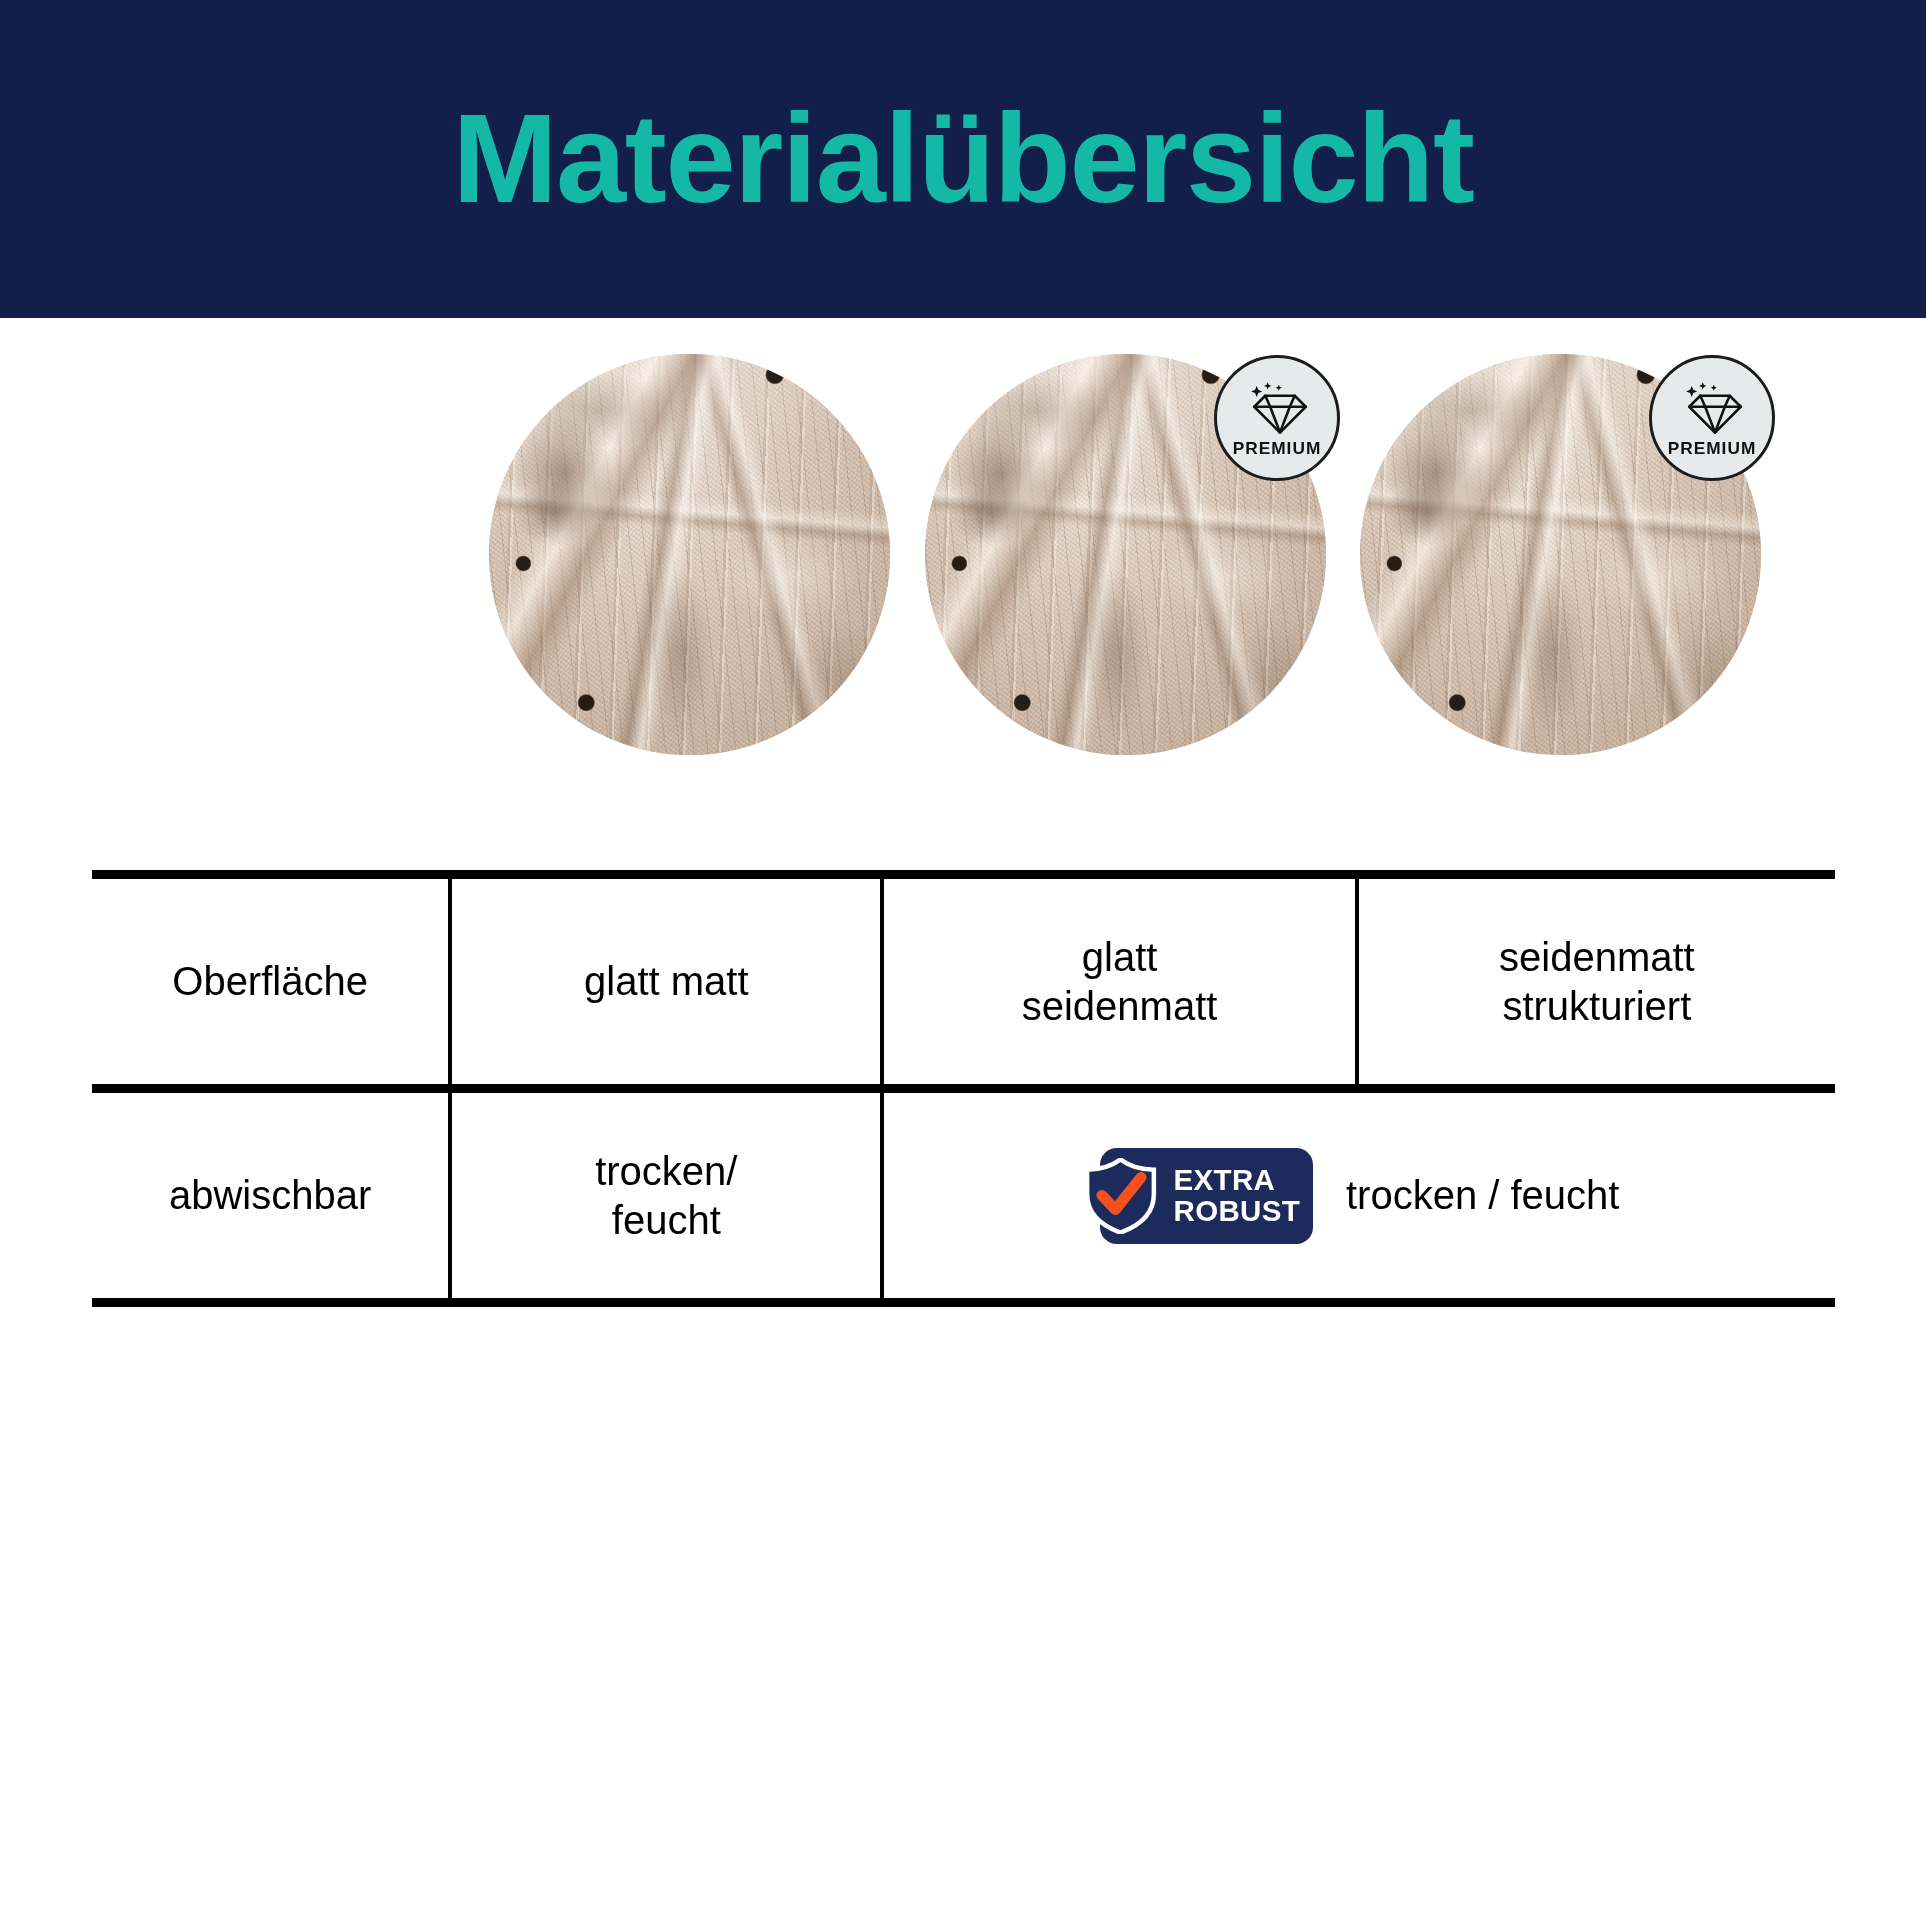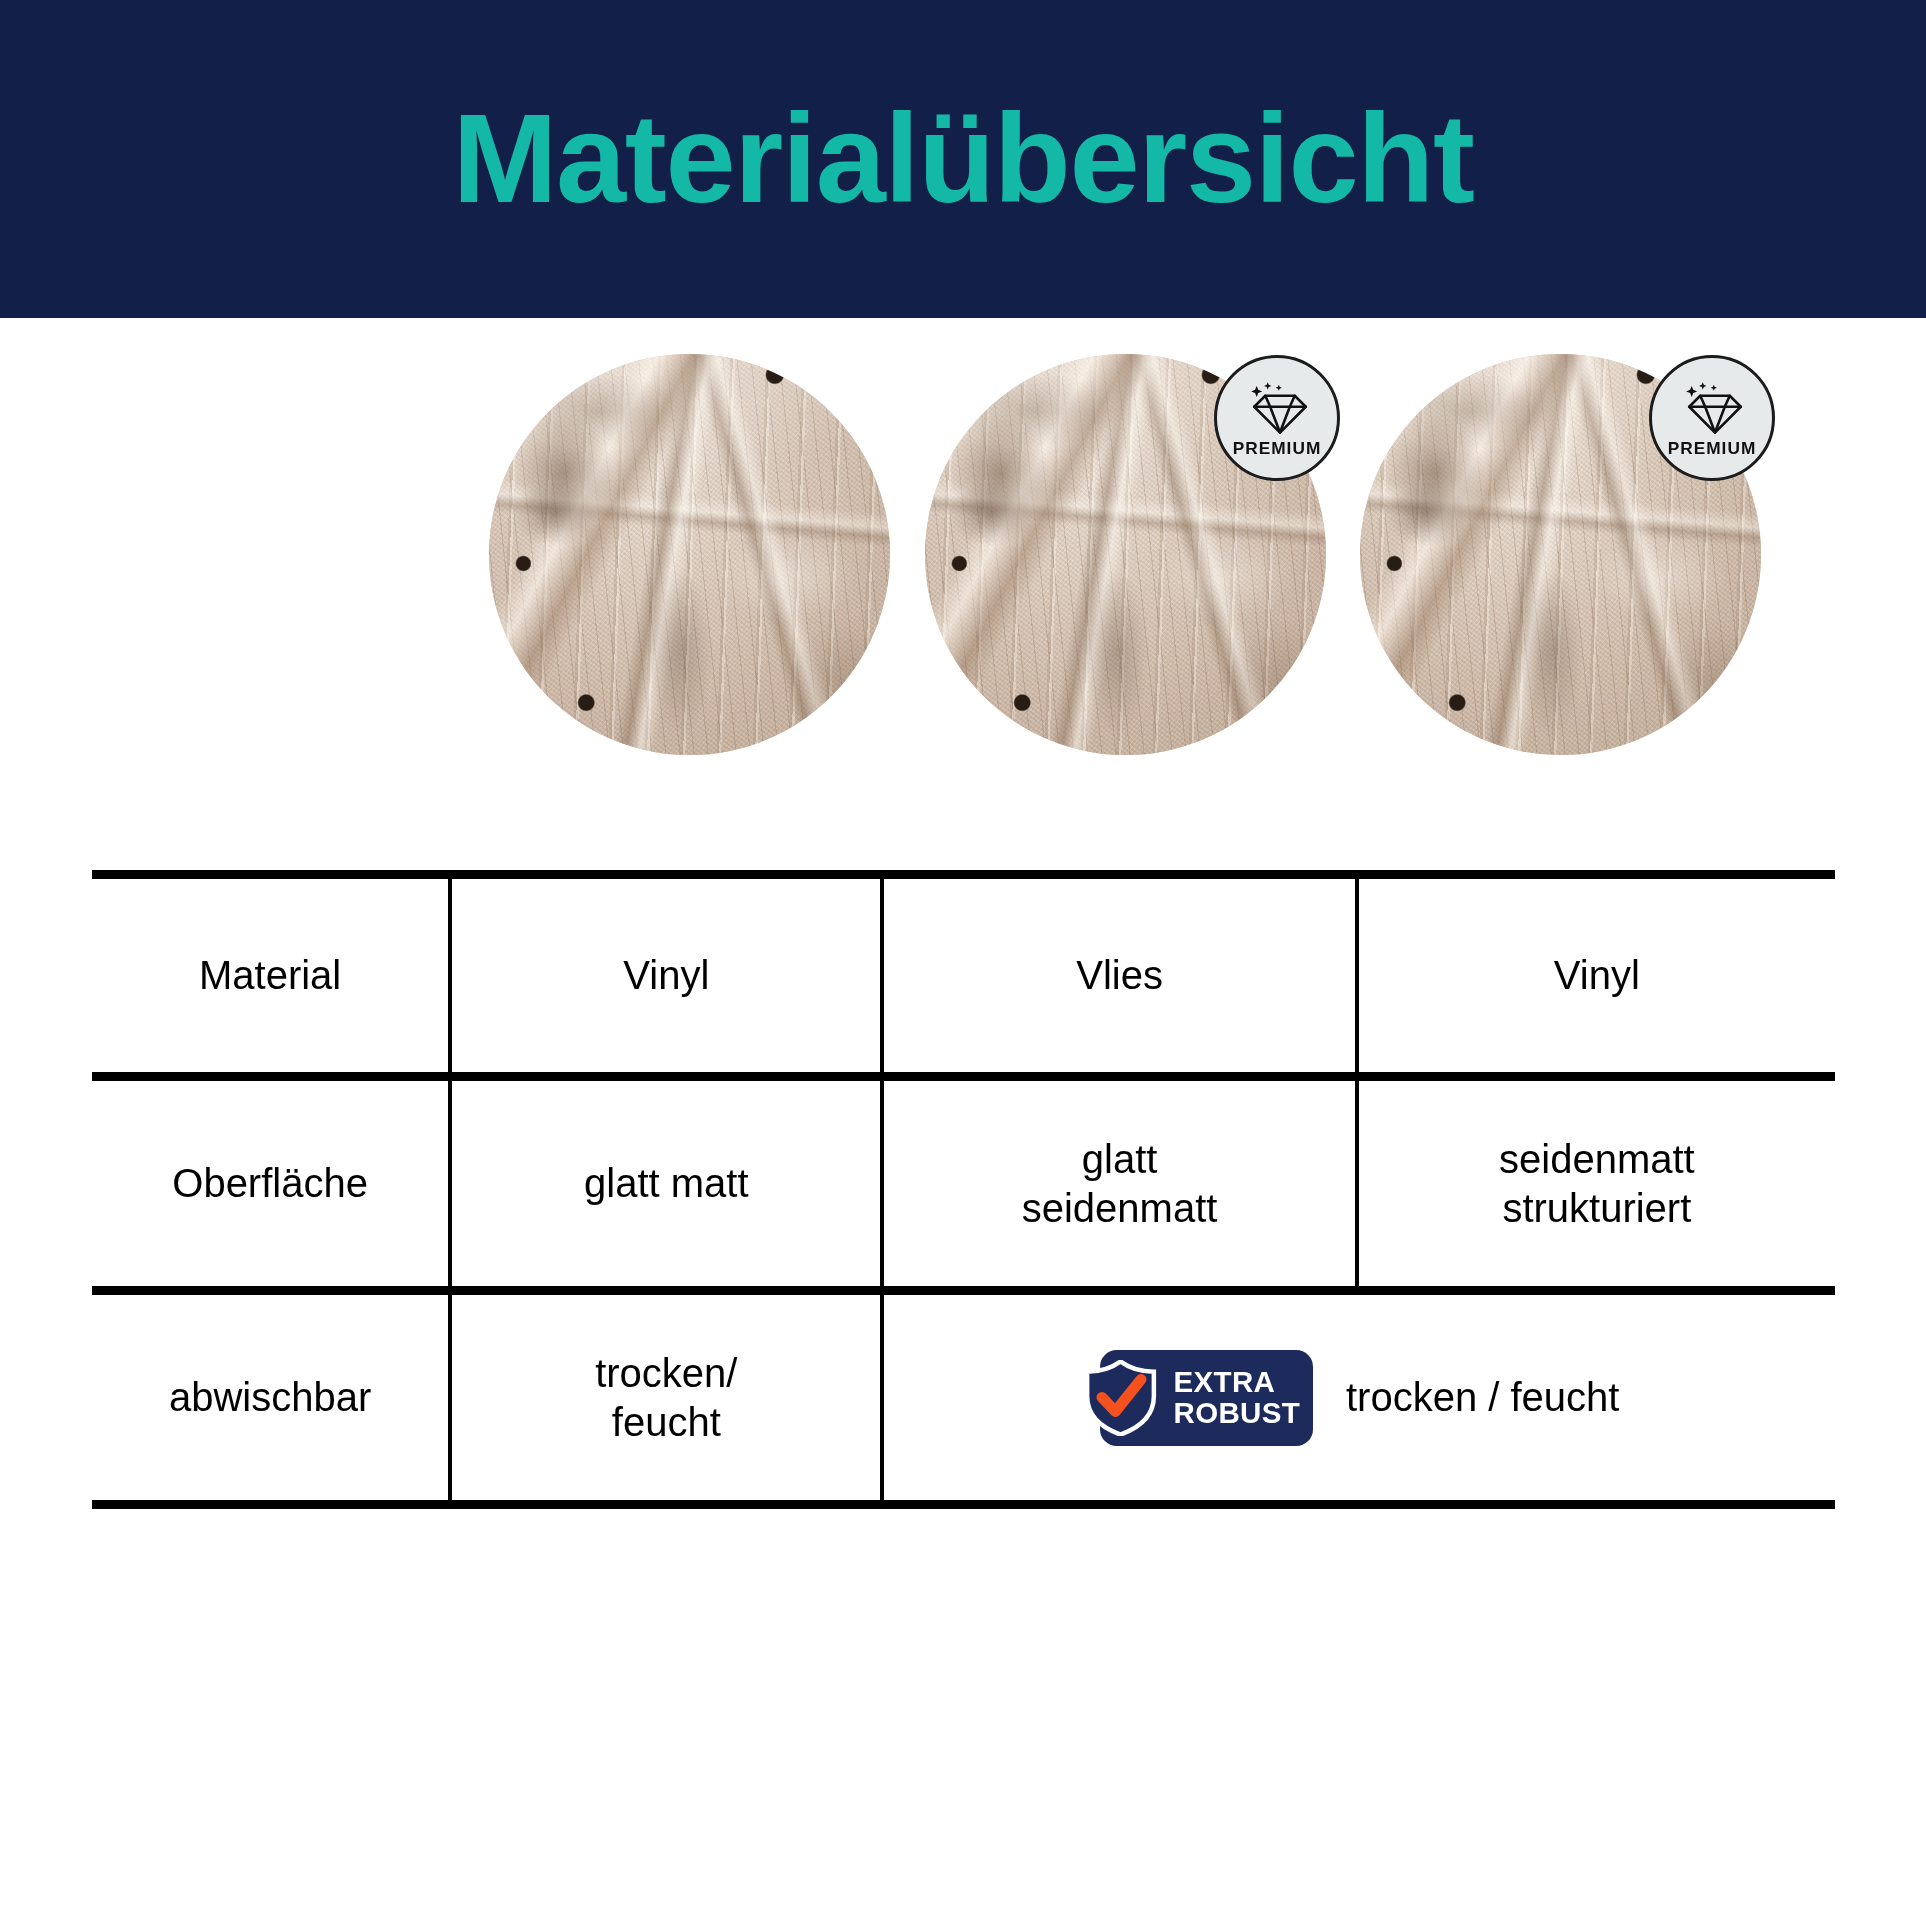--- a/index.html
+++ b/index.html
@@ -291,26 +291,20 @@
   <table class="cmp-table">
     <colgroup>
       <col class="c-label">
         <col class="c-a">
         <col class="c-b">
         <col class="c-c">
     </colgroup>
     <tbody>
 
 
-      <tr class="body-row rule-top">
-        <td>Material</td>
-        <td class="vdiv">Vinyl</td>
-        <td class="vdiv">Vlies</td>
-        <td class="vdiv">Vinyl</td>
-      </tr>
 
 
       <tr class="tall-row rule-top">
         <td>Oberfläche</td>
         <td class="vdiv">glatt matt</td>
         <td class="vdiv">
           <span class="cell-lines">glatt</span>
           <span class="cell-lines">seidenmatt</span>
         </td>
         <td class="vdiv">

